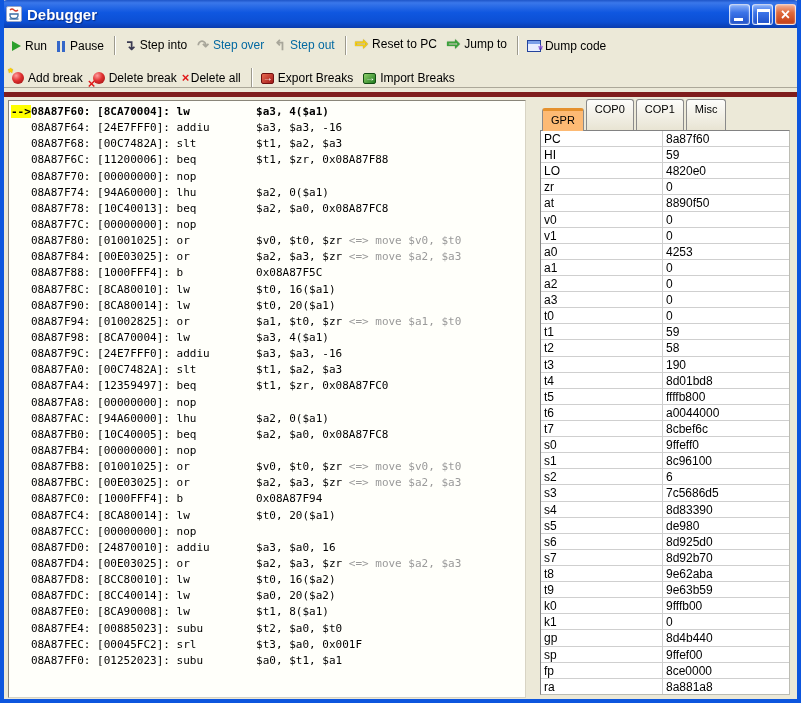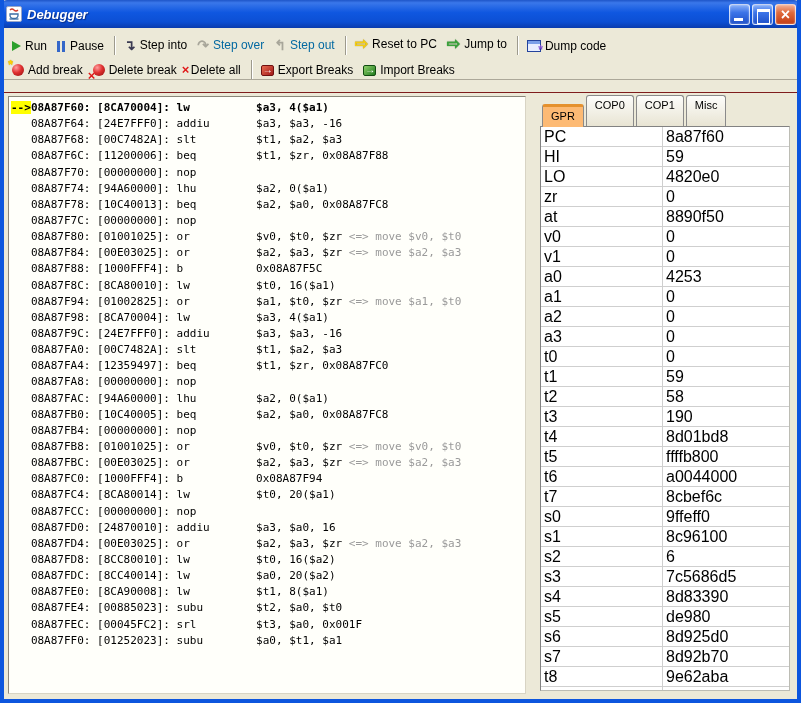--- a/index.html
+++ b/index.html
@@ -13,36 +13,36 @@
     overflow:hidden;
   }
   
   .titlebar{
     position:absolute; top:0; left:-4px; right:-4px; height:28px;
     background:linear-gradient(180deg,#1e55c8 0%,#3a77ea 10%,#0f57e0 45%,#0c4fd4 78%,#0a3cae 100%);
     border-radius:7px 7px 0 0;
     display:flex; align-items:center; padding:0 5px 0 6px;
   }
   .app-icon{ width:16px; height:16px; background:#fff; border:1px solid #9aa6c8; border-radius:2px; margin-right:5px; flex:0 0 auto; }
-  .title-text{ color:#fff; font-size:13px; font-weight:bold; text-shadow:1px 1px 1px #0a2f86; flex:1;font-style:italic; }
+  .title-text{ color:#fff; font-size:15px; font-weight:bold; text-shadow:1px 1px 1px #0a2f86; flex:1; }
   .winbtn{
     width:21px; height:21px; margin-left:2px; border-radius:3px;
     border:1px solid rgba(255,255,255,.75); position:relative; cursor:default;
     background:linear-gradient(180deg,#8ab0f8,#3c74e8 40%,#1e50c8);
     box-shadow:inset 0 0 2px rgba(255,255,255,.5);
   }
   .winbtn.close{ background:linear-gradient(180deg,#f2b097,#e06a3c 40%,#c43d14); }
   .winbtn.min::after{ content:""; position:absolute; left:4px; bottom:3px; width:9px; height:3px; background:#fff; }
   .winbtn.max::after{ content:""; position:absolute; left:4px; top:4px; width:11px; height:11px; border:1px solid #fff; border-top:3px solid #fff; }
   .winbtn.close::after{ content:"\00d7"; position:absolute; left:0; right:0; top:-1px; text-align:center; color:#fff; font-size:16px; font-weight:bold; line-height:21px; }
 
   
   .toolbar{ display:flex; align-items:flex-end; padding-left:4px; }
   .toolbar.one{ position:absolute; top:28px; left:0; right:0; height:27px; }
-  .toolbar.two{ position:absolute; top:49px; left:0; right:0; height:31px; border-bottom:1px solid #aca899; }
+  .toolbar.two{ position:absolute; top:57px; left:0; right:0; height:31px; border-bottom:1px solid #aca899; }
   .tb-btn{ display:flex; align-items:center; gap:4px; padding:2px 6px 2px 4px; font-size:12px; color:#000; cursor:default; }
   .tb-btn.disabled{ color:#0369a1; }
   .tb-sep{ width:2px; height:19px; border-left:1px solid #9d9a8d; border-right:1px solid #ffffff; margin:0 4px; }
   .icon{ display:inline-block; position:relative; }
 
   .i-run-icon{ width:0; height:0; border-left:9px solid #2ca02c; border-top:5px solid transparent; border-bottom:5px solid transparent; }
   .i-pause-icon{ width:3px; height:11px; background:#3567c9; box-shadow:5px 0 0 #3567c9; margin-right:6px; }
   .i-step-into-icon::before{ content:"\21b4"; font-size:14px; font-weight:bold; color:#3a3a52; }
   .i-step-over-icon::before{ content:"\21b7"; font-size:14px; font-weight:bold; color:#a8a69a; }
   .i-step-out-icon::before{ content:"\21b0"; font-size:14px; font-weight:bold; color:#a8a69a; }
@@ -53,21 +53,21 @@
 
   .bomb{ width:12px; height:12px; border-radius:50%; background:radial-gradient(circle at 35% 30%, #ff9d9d, #e03030 45%, #8f0e0e); }
   .i-add-break-icon::after{ content:"*"; position:absolute; top:-7px; left:-4px; color:#ffd400; font-size:13px; font-weight:bold; text-shadow:0 0 1px #b08000; }
   .i-delete-break-icon::after, .i-delete-all-icon::after{ content:"\00d7"; position:absolute; bottom:-7px; left:-5px; color:#e01818; font-size:13px; font-weight:bold; }
   .i-export-breaks-icon{ width:13px; height:11px; border-radius:2px; background:linear-gradient(135deg,#e86a50,#a01818); border:1px solid #701010; }
   .i-export-breaks-icon::after{ content:"\2192"; position:absolute; left:1px; top:-2px; color:#fff; font-size:10px; font-weight:bold; }
   .i-import-breaks-icon{ width:13px; height:11px; border-radius:2px; background:linear-gradient(135deg,#8fd06a,#1f7a1f); border:1px solid #114c11; }
   .i-import-breaks-icon::after{ content:"\2192"; position:absolute; left:1px; top:-2px; color:#fff; font-size:10px; font-weight:bold; }
 
   
-  .main{ position:absolute; top:92px; left:0; right:0; bottom:0; border-top:1px solid #7f1d1d; }
+  .main{ position:absolute; top:92px; left:0; right:0; bottom:0; border-top:5px solid #7f1d1d; }
   .asm-panel{
     position:absolute; left:4px; top:3px; width:518px; height:598px;
     background:#fffffa; border:1px solid #8a867a; border-right-color:#d8d4c4; border-bottom-color:#d8d4c4;
     overflow:hidden; padding:3px 0 0 2px;
   }
   .asm-line{ white-space:pre; font-family:"DejaVu Sans Mono", monospace; font-size:11px; height:16.15px; line-height:16.15px; color:#000; }
   .asm-line.current{ font-weight:bold; }
   .asm-marker.on{ background:#ffff00; }
   .asm-comment{ color:#9a9a9a; }
 
@@ -80,21 +80,21 @@
   }
   .tab.selected{
     background:#fdba74; border-top:3px solid #e5912e; height:23px; padding-top:3px;
     margin-bottom:-1px; position:relative; z-index:3;margin-top:29px;
   }
   .reg-table{
     position:absolute; left:0; top:30px; right:4px; bottom:3px;
     background:#fff; border:1px solid #828282; border-right-color:#bcbcb4; border-bottom-color:#bcbcb4;
     display:flex; flex-direction:column; overflow:hidden;
   }
-  .reg-row{ flex:1; display:flex; border-bottom:1px solid #cfcfcf; font-size:16px; color:#000; }
+  .reg-row{ flex:1; display:flex; border-bottom:1px solid #cfcfcf; font-size:12px; color:#000; }
   .reg-row:last-child{ border-bottom:none; }
   .reg-name{ width:122px; border-right:1px solid #cfcfcf; padding:1px 0 0 3px; overflow:hidden; }
   .reg-value{ flex:1; padding:1px 0 0 3px; overflow:hidden; }
 </style>
 </head>
 <body>
 
 <div class="window">
 
   <div class="titlebar">
@@ -179,20 +179,21 @@
         <div class="asm-line"><span class="asm-marker">   </span><span class="asm-text">08A87F68: [00C7482A]: slt         $t1, $a2, $a3</span></div>
         <div class="asm-line"><span class="asm-marker">   </span><span class="asm-text">08A87F6C: [11200006]: beq         $t1, $zr, 0x08A87F88</span></div>
         <div class="asm-line"><span class="asm-marker">   </span><span class="asm-text">08A87F70: [00000000]: nop         </span></div>
         <div class="asm-line"><span class="asm-marker">   </span><span class="asm-text">08A87F74: [94A60000]: lhu         $a2, 0($a1)</span></div>
         <div class="asm-line"><span class="asm-marker">   </span><span class="asm-text">08A87F78: [10C40013]: beq         $a2, $a0, 0x08A87FC8</span></div>
         <div class="asm-line"><span class="asm-marker">   </span><span class="asm-text">08A87F7C: [00000000]: nop         </span></div>
         <div class="asm-line"><span class="asm-marker">   </span><span class="asm-text">08A87F80: [01001025]: or          $v0, $t0, $zr</span><span class="asm-comment"> &lt;=&gt; move $v0, $t0</span></div>
         <div class="asm-line"><span class="asm-marker">   </span><span class="asm-text">08A87F84: [00E03025]: or          $a2, $a3, $zr</span><span class="asm-comment"> &lt;=&gt; move $a2, $a3</span></div>
         <div class="asm-line"><span class="asm-marker">   </span><span class="asm-text">08A87F88: [1000FFF4]: b           0x08A87F5C</span></div>
         <div class="asm-line"><span class="asm-marker">   </span><span class="asm-text">08A87F8C: [8CA80010]: lw          $t0, 16($a1)</span></div>
+        <div class="asm-line"><span class="asm-marker">   </span><span class="asm-text">08A87F90: [8CA80014]: lw          $t0, 20($a1)</span></div>
         <div class="asm-line"><span class="asm-marker">   </span><span class="asm-text">08A87F94: [01002825]: or          $a1, $t0, $zr</span><span class="asm-comment"> &lt;=&gt; move $a1, $t0</span></div>
         <div class="asm-line"><span class="asm-marker">   </span><span class="asm-text">08A87F98: [8CA70004]: lw          $a3, 4($a1)</span></div>
         <div class="asm-line"><span class="asm-marker">   </span><span class="asm-text">08A87F9C: [24E7FFF0]: addiu       $a3, $a3, -16</span></div>
         <div class="asm-line"><span class="asm-marker">   </span><span class="asm-text">08A87FA0: [00C7482A]: slt         $t1, $a2, $a3</span></div>
         <div class="asm-line"><span class="asm-marker">   </span><span class="asm-text">08A87FA4: [12359497]: beq         $t1, $zr, 0x08A87FC0</span></div>
         <div class="asm-line"><span class="asm-marker">   </span><span class="asm-text">08A87FA8: [00000000]: nop         </span></div>
         <div class="asm-line"><span class="asm-marker">   </span><span class="asm-text">08A87FAC: [94A60000]: lhu         $a2, 0($a1)</span></div>
         <div class="asm-line"><span class="asm-marker">   </span><span class="asm-text">08A87FB0: [10C40005]: beq         $a2, $a0, 0x08A87FC8</span></div>
         <div class="asm-line"><span class="asm-marker">   </span><span class="asm-text">08A87FB4: [00000000]: nop         </span></div>
         <div class="asm-line"><span class="asm-marker">   </span><span class="asm-text">08A87FB8: [01001025]: or          $v0, $t0, $zr</span><span class="asm-comment"> &lt;=&gt; move $v0, $t0</span></div>

